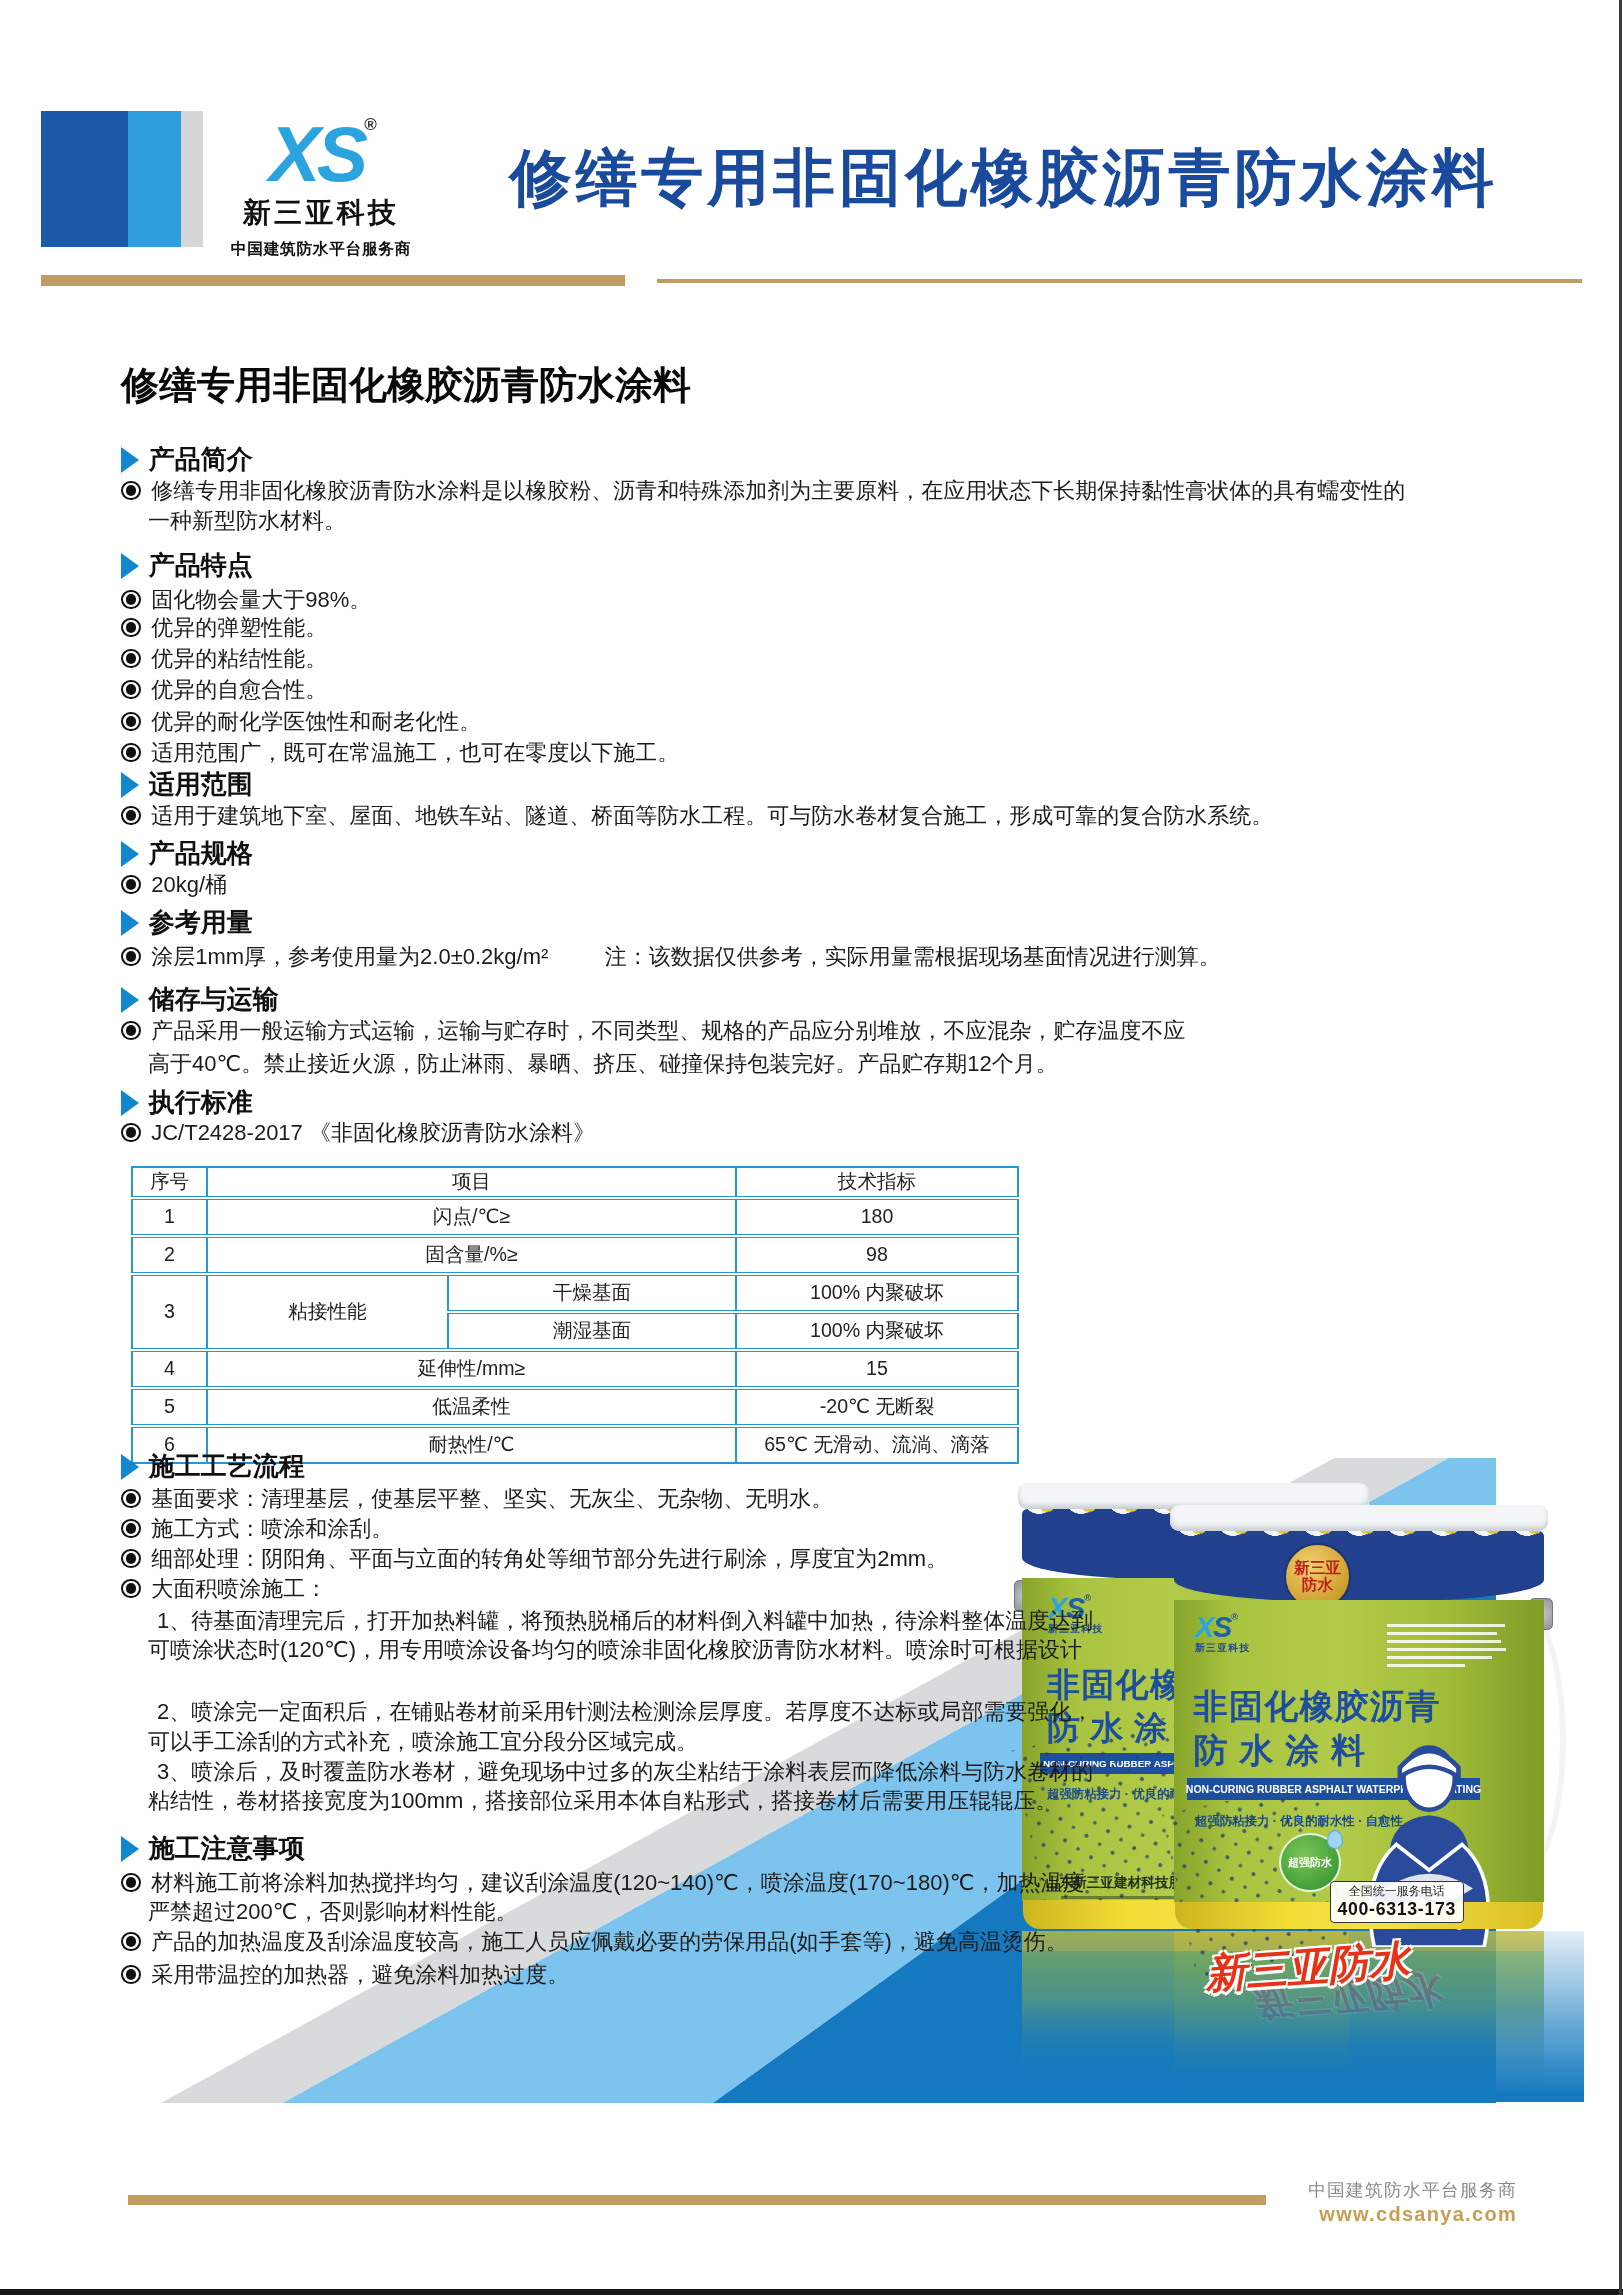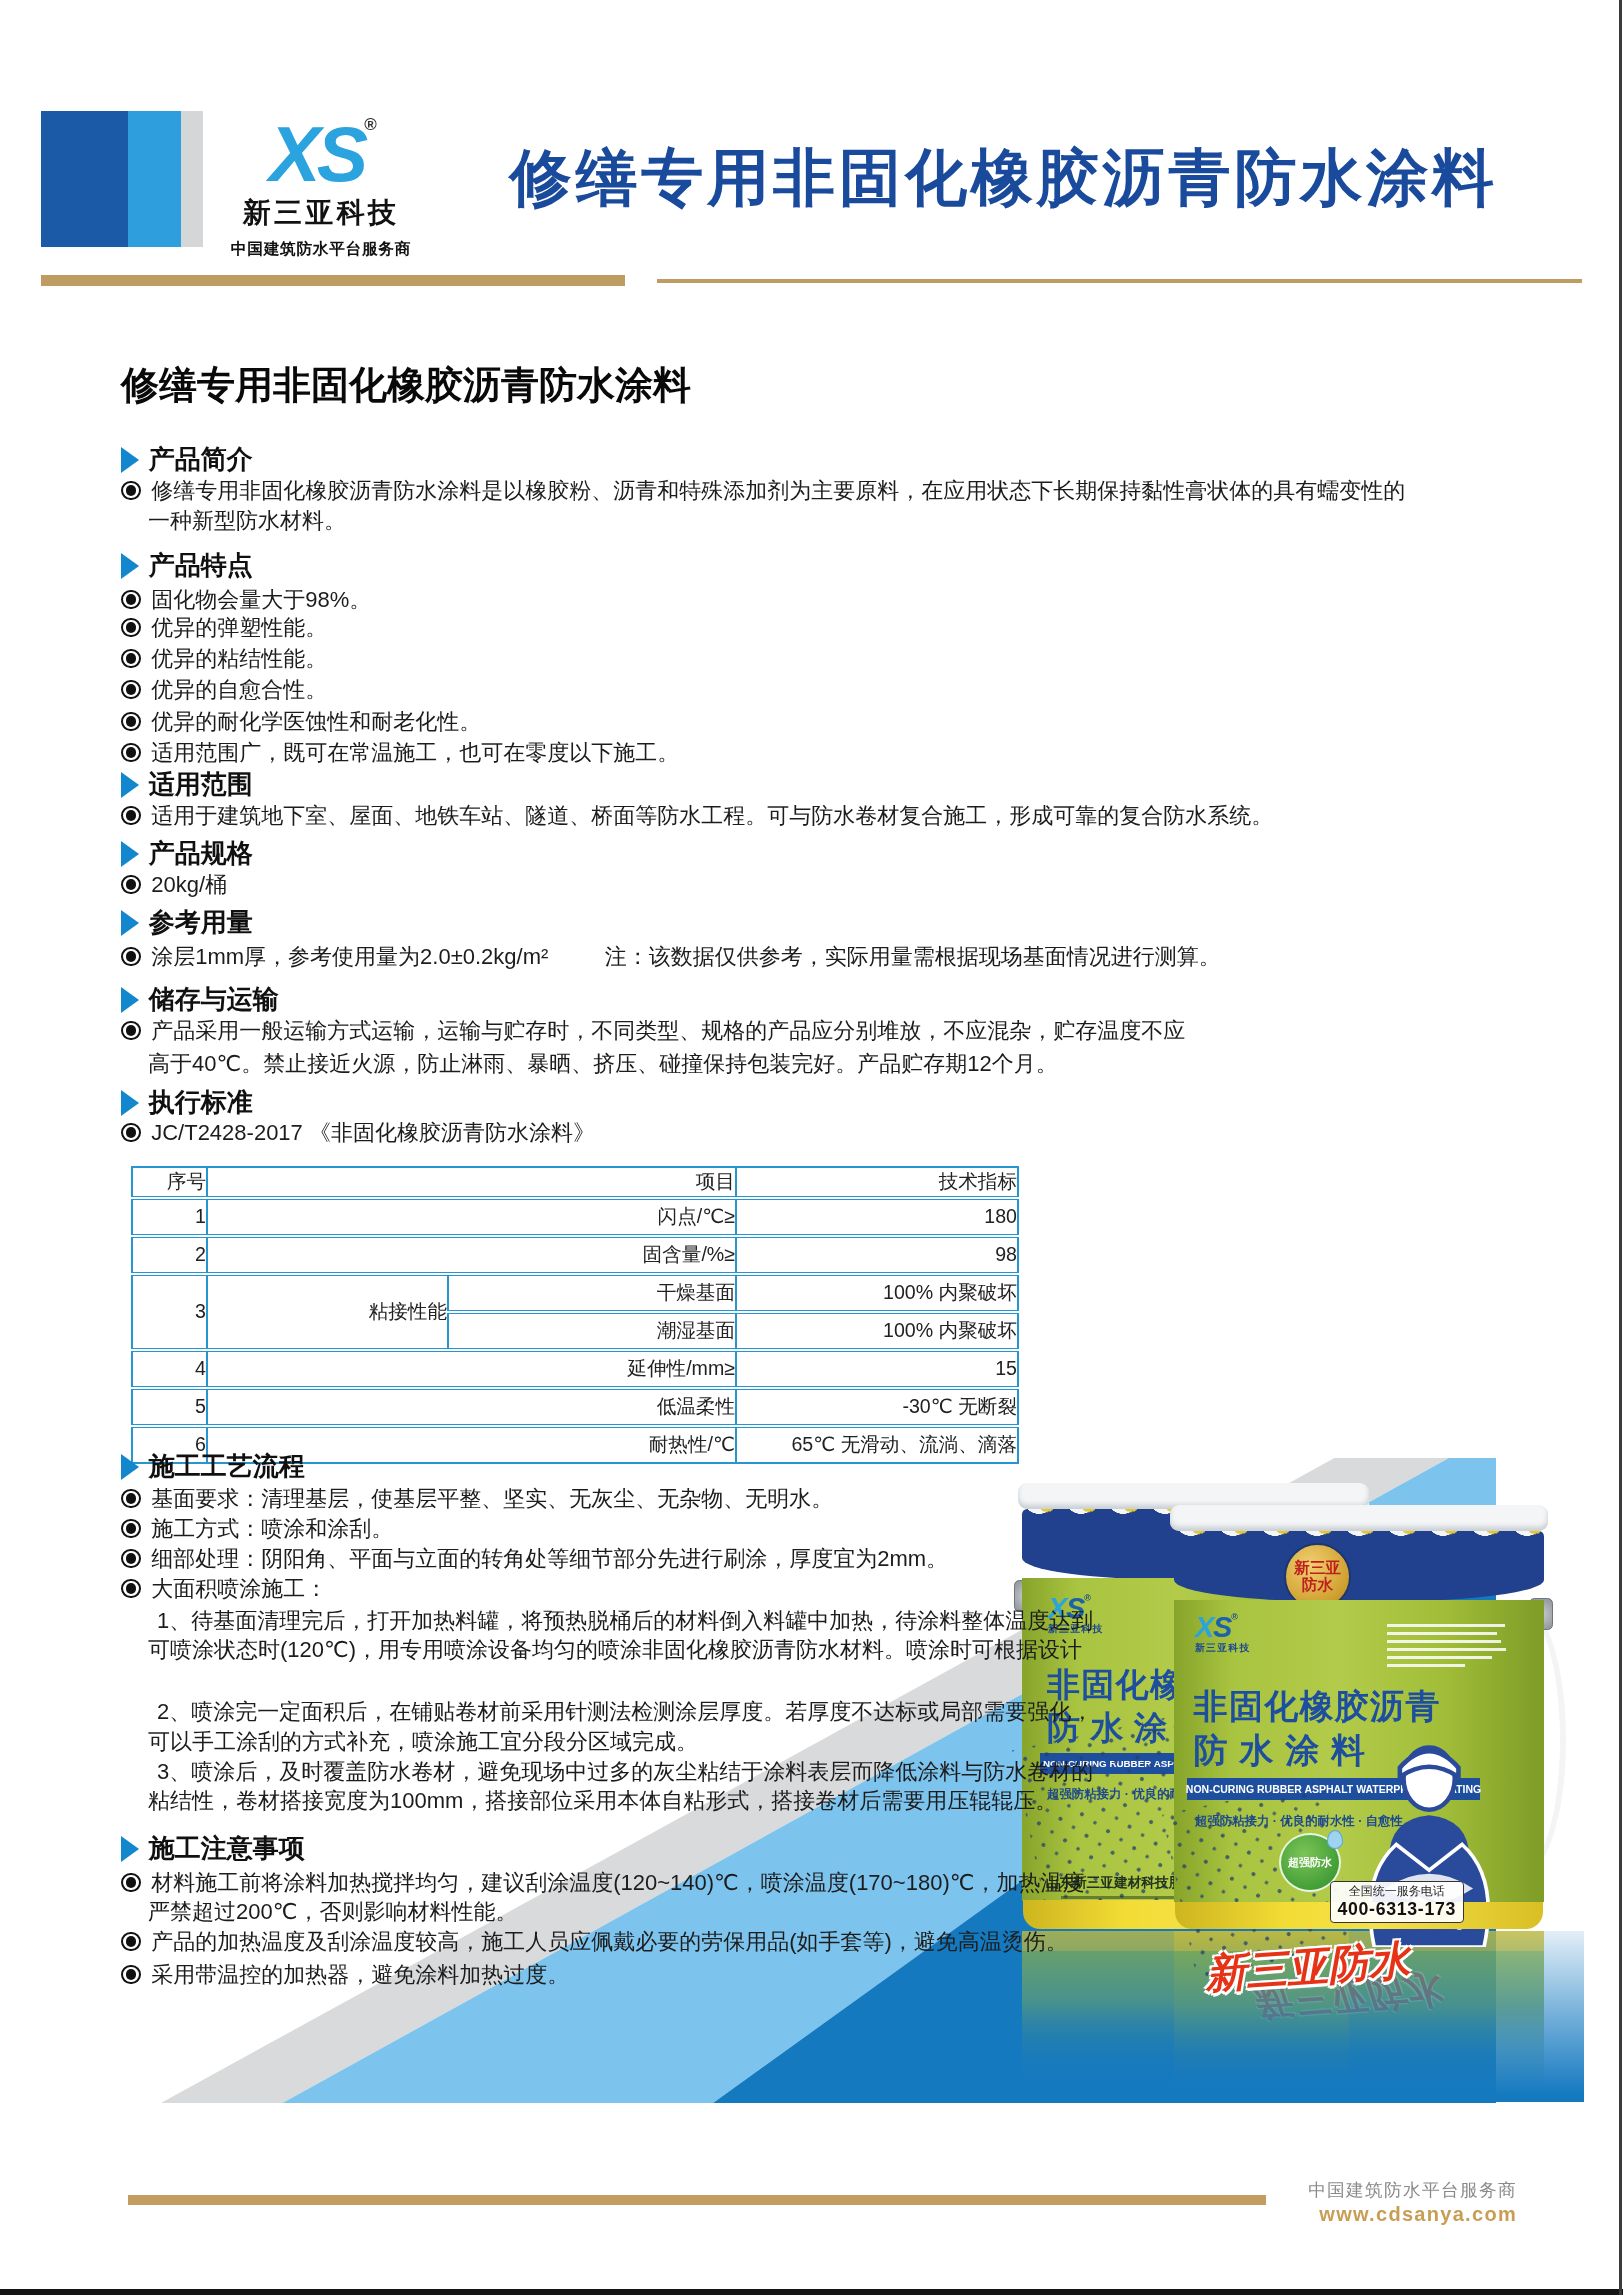--- a/index.html
+++ b/index.html
@@ -30,21 +30,21 @@
   .brow{position:absolute;left:121px;display:flex;align-items:flex-start;gap:10.5px;
         font-size:22px;color:#1c1c1c;white-space:nowrap;}
   .dot{flex:0 0 auto;width:15.7px;height:15.7px;border:2px solid #111;border-radius:50%;
        position:relative;margin-top:4.6px;}
   .dot::after{content:"";position:absolute;inset:2.6px;background:#111;border-radius:50%;}
   #doc-title{position:absolute;left:121px;top:360px;font-size:38px;font-weight:bold;color:#090909;}
   
   #spec-table{position:absolute;left:131px;top:1166px;border-collapse:collapse;table-layout:fixed;}
   #spec-table td{border-top:4.6px double #2596d1;border-bottom:4.6px double #2596d1;
                  border-left:2px solid #2596d1;border-right:2px solid #2596d1;
-                 font-size:19.6px;text-align:right;color:#222;padding:0;}
+                 font-size:19.6px;text-align:center;color:#222;padding:0;}
   #spec-table tr.hd td{height:27.5px;border-top:2px solid #2596d1;}
   #spec-table td{height:34px;}
   #spec-table tr.last td{border-bottom:2px solid #2596d1;}
   
   #stripes{position:absolute;left:0;top:1458px;width:1496px;height:645px;}
   
   .bucket{position:absolute;}
   .lid{position:absolute;left:-3.9px;right:-3.9px;top:0;height:26px;background:#f3f5f6;
        border-radius:9.2px;box-shadow:inset 0 -3.9px 5.2px #c9ced2;}
   .scallops{position:absolute;left:-3.9px;right:-3.9px;top:19.6px;height:17px;
@@ -249,21 +249,21 @@
       <td>100% 内聚破坏</td>
     </tr>
     <tr>
       <td>4</td>
       <td colspan="2">延伸性/mm≥</td>
       <td>15</td>
     </tr>
     <tr>
       <td>5</td>
       <td colspan="2">低温柔性</td>
-      <td>-30℃ 无断裂</td>
+      <td>-20℃ 无断裂</td>
     </tr>
     <tr class="last">
       <td>6</td>
       <td colspan="2">耐热性/℃</td>
       <td>65℃ 无滑动、流淌、滴落</td>
     </tr>
   </tbody>
     </table>
 
   <svg id="stripes" viewBox="0 0 2287 987" preserveAspectRatio="none">

